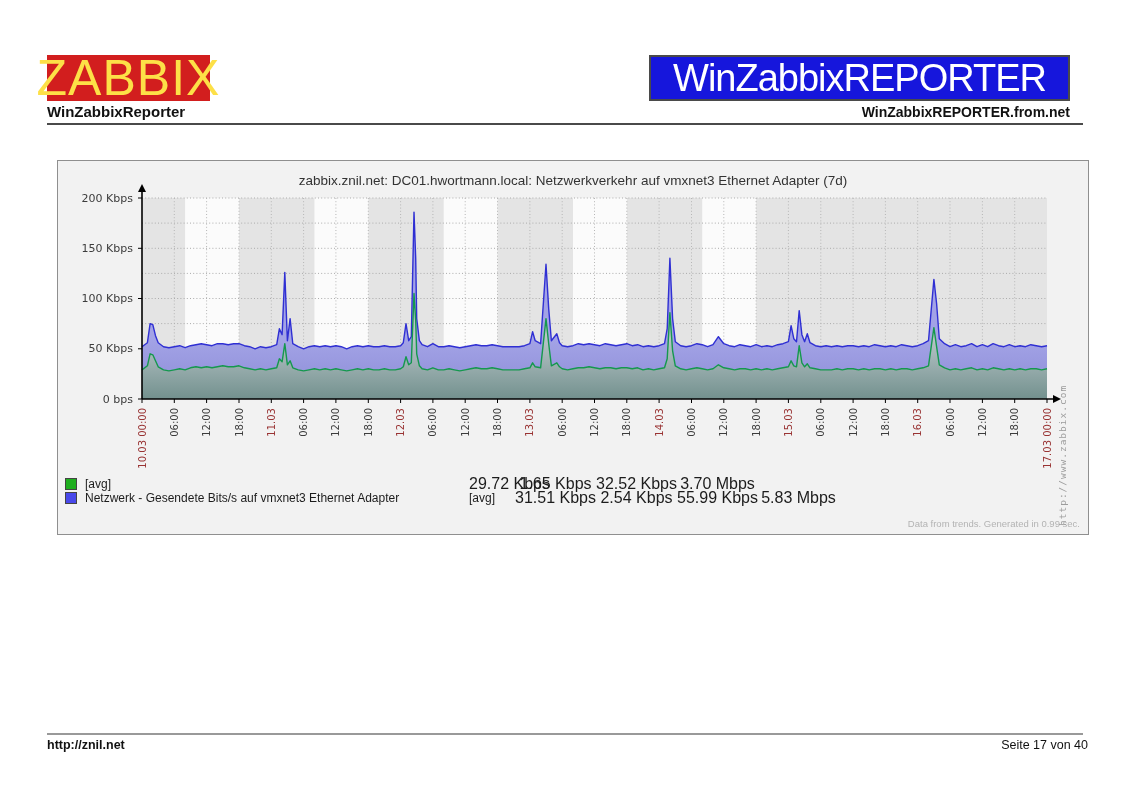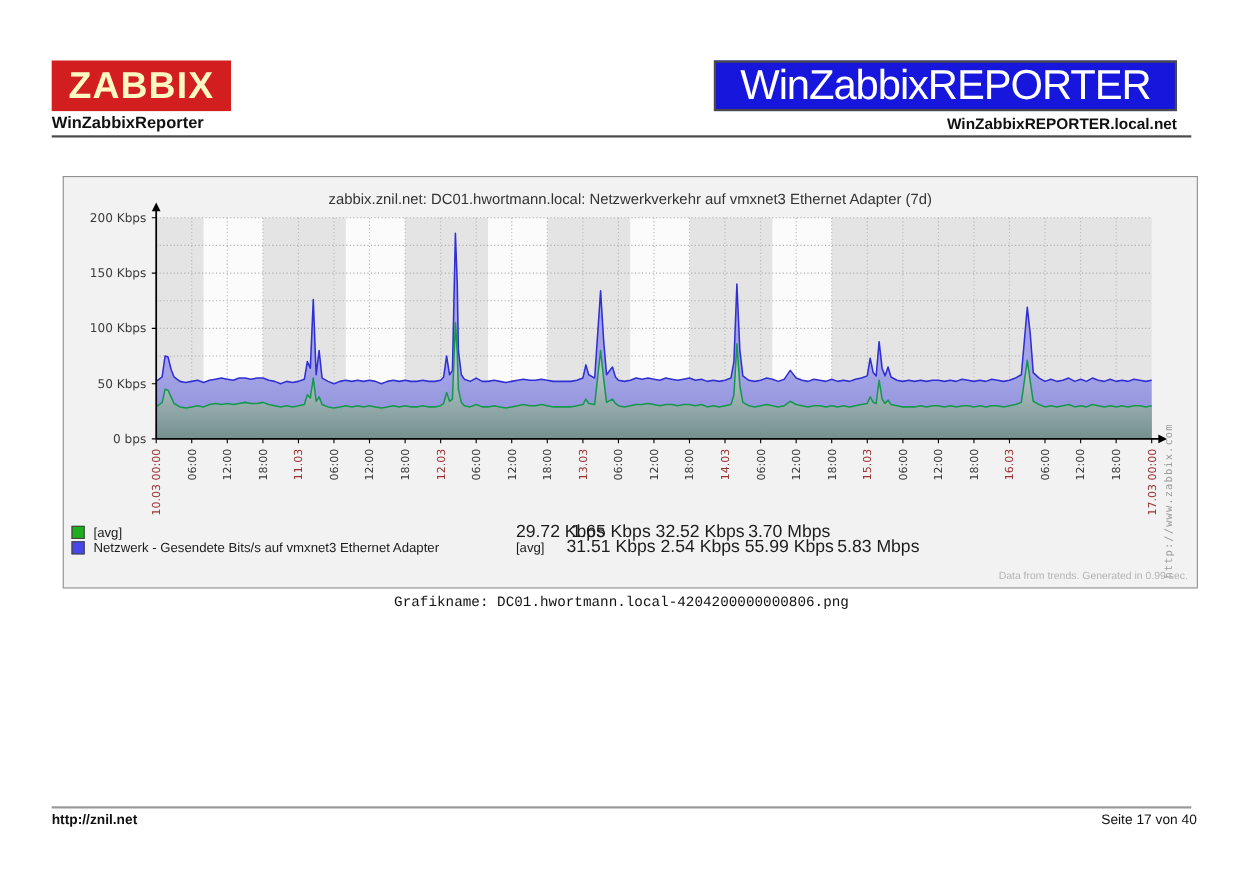--- a/index.html
+++ b/index.html
@@ -2,21 +2,21 @@
 <html><head>
 <meta charset="utf-8">
 <style>
   html,body{margin:0;padding:0;background:#fff;}
   .page{position:relative;width:1130px;height:800px;background:#fff;overflow:hidden;
         font-family:"Liberation Sans",sans-serif;color:#111;}
   .abs{position:absolute;}
 
   
   .logo{left:47px;top:55px;width:163px;height:46px;display:flex;align-items:center;justify-content:center;}
-  .logo span{color:#fef9c3;font-weight:bold;font-size:34px;letter-spacing:1px;line-height:1;}
+  .logo span{color:#fde047;font-weight:normal;font-size:50px;letter-spacing:1px;line-height:1;}
   .left-sub{left:47px;top:103px;font-size:15px;font-weight:bold;}
   .banner{top:55px;right:60px;width:421px;height:46px;border:2px solid #4a4a4a;box-sizing:border-box;
           display:flex;align-items:center;justify-content:center;}
   .banner span{color:#fff;font-size:38px;letter-spacing:-1px;line-height:1;}
   .right-sub{top:104px;right:60px;font-size:14px;font-weight:bold;}
   .hr1{left:47px;top:123px;width:1036px;height:2px;background:#4a4a4a;}
 
   
   .chartbox{left:57px;top:160px;width:1032px;height:375px;box-sizing:border-box;border:1px solid #8f8f8f;}
   .chart-title{left:0;top:12px;width:100%;text-align:center;font-size:13.5px;color:#333;}
@@ -47,21 +47,21 @@
 
 <div class="page">
 
   <div class="abs logo" style="background: rgb(210, 30, 30);">
     <span>ZABBIX</span>
   </div>
   <div class="abs left-sub">WinZabbixReporter</div>
   <div class="abs banner" style="background: rgb(22, 22, 220);">
     <span>WinZabbixREPORTER</span>
   </div>
-  <div class="abs right-sub">WinZabbixREPORTER.local.net</div>
+  <div class="abs right-sub">WinZabbixREPORTER.from.net</div>
   <div class="abs hr1"></div>
 
   <div class="abs chartbox" style="background: rgb(242, 242, 242);">
     <svg id="graph" width="1030" height="373">
         <defs>
     <linearGradient id="gb" x1="0" y1="177.7" x2="0" y2="238" gradientUnits="userSpaceOnUse">
       <stop offset="0" stop-color="#a3a3e6"></stop>
             <stop offset="1" stop-color="#8b8bd6"></stop>
     </linearGradient>
     <linearGradient id="gg" x1="0" y1="177.7" x2="0" y2="238" gradientUnits="userSpaceOnUse">
@@ -206,19 +206,18 @@
         <span class="lval">2.54 Kbps</span>
         <span class="lval">55.99 Kbps</span>
         <span class="lval">5.83 Mbps</span>
       </div>
     </div>
 
     <div class="abs footnote">Data from trends. Generated in 0.99 sec.</div>
     <div class="abs watermark">http://www.zabbix.com</div>
   </div>
 
-  <div class="abs caption">Grafikname: DC01.hwortmann.local-4204200000000806.png</div>
 
   <div class="abs hr2"></div>
   <div class="abs foot-left">http://znil.net</div>
   <div class="abs foot-right">Seite 17 von 40</div>
 
 </div>
 
 </body></html>

